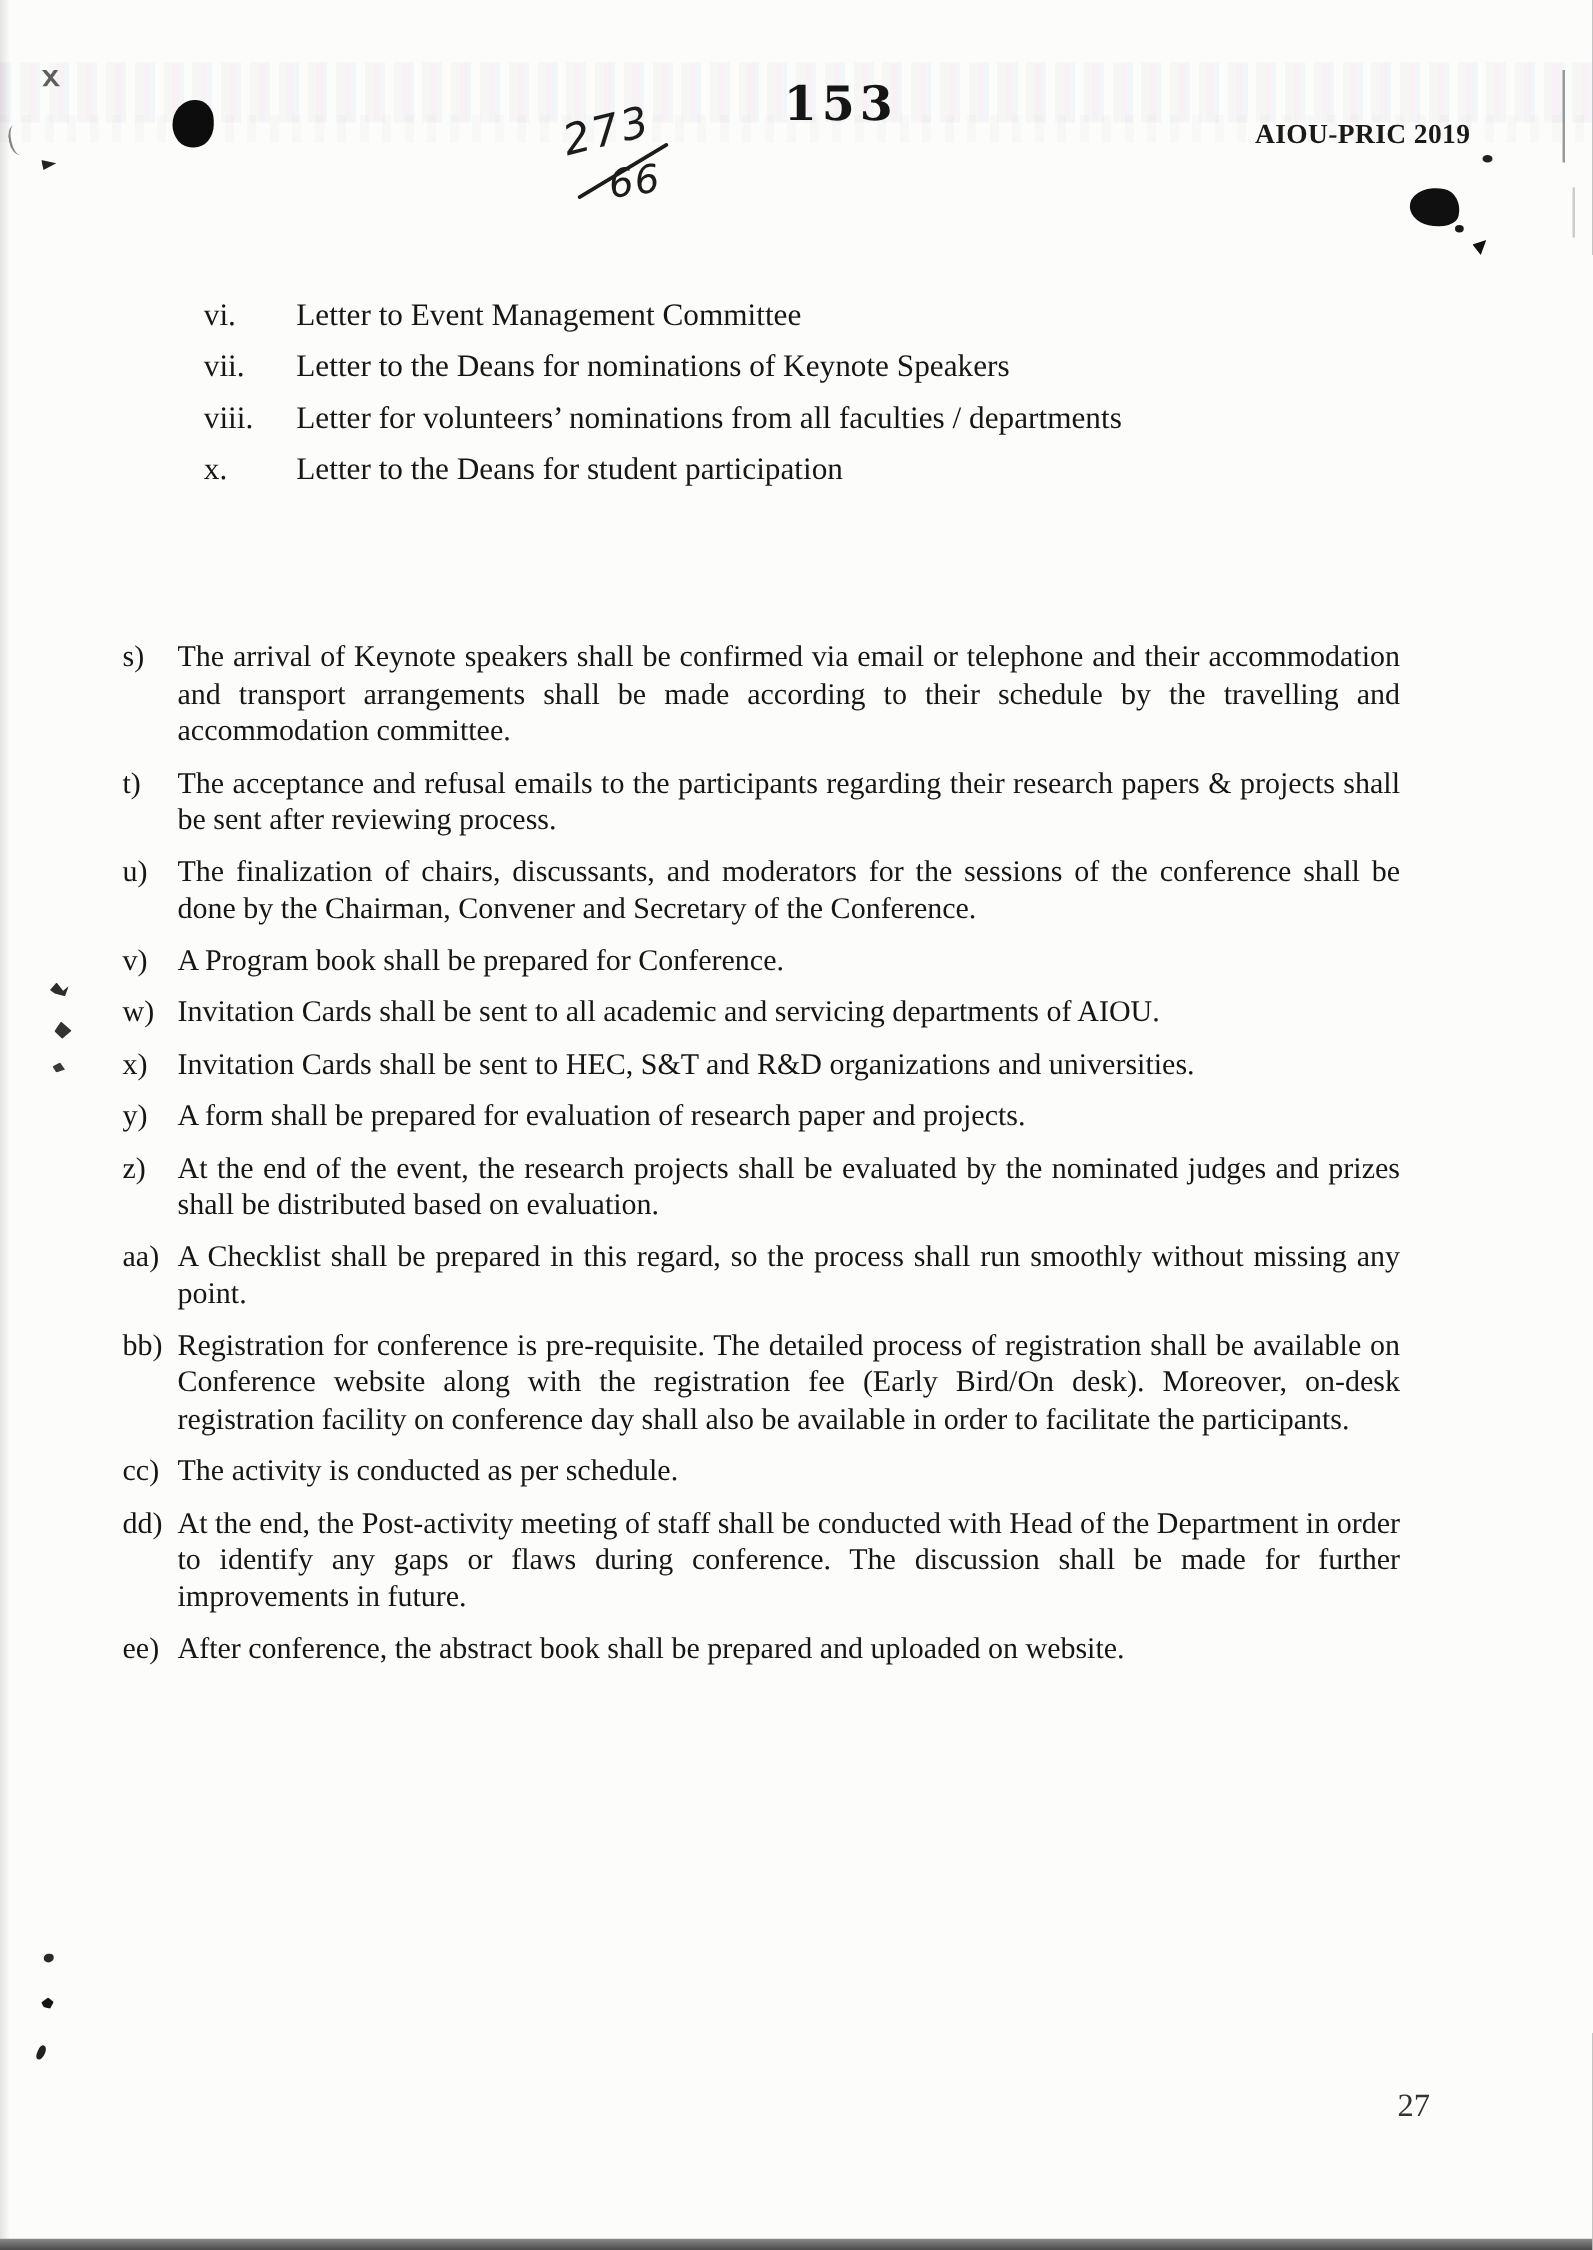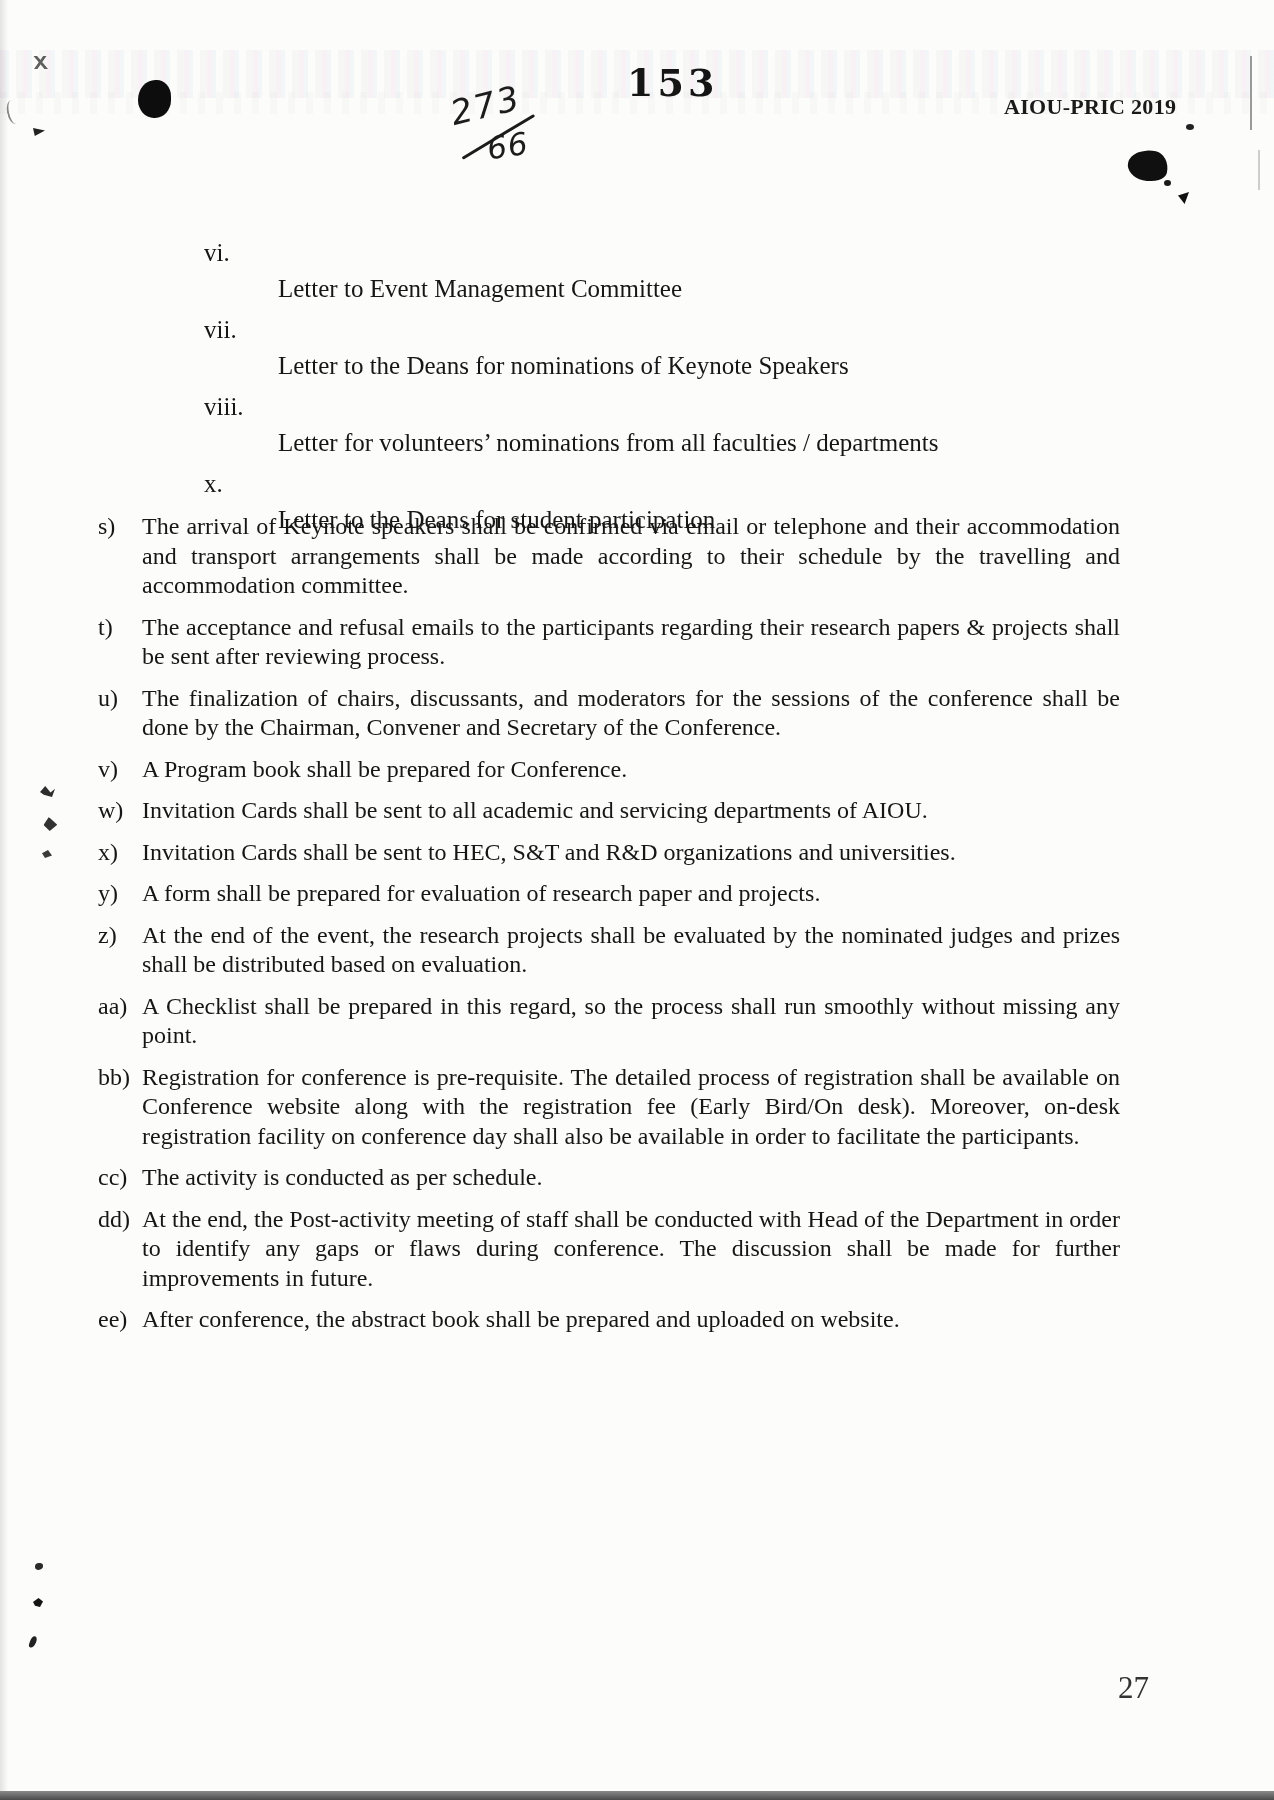--- a/index.html
+++ b/index.html
@@ -61,28 +61,28 @@
   .handfrac{position:absolute;left:448px;top:88px;width:110px;height:86px;
     font-family:"DejaVu Sans",sans-serif;font-style:italic;color:#1c1c1c;
     transform:rotate(-4deg);}
   .handfrac .num{position:absolute;left:4px;top:-4px;font-size:34px;transform:rotate(-10deg);letter-spacing:2px;}
   .handfrac .slash{position:absolute;left:8px;top:47px;width:84px;height:3px;background:#1c1c1c;
     transform:rotate(-27deg);border-radius:2px;}
   .handfrac .den{position:absolute;left:38px;top:40px;font-size:31px;transform:rotate(-4deg);letter-spacing:1px;}
   
   .roman-list{position:absolute;left:163px;top:238px;width:957px;}
   .roman-item{display:flex;font-size:25px;line-height:30px;margin-bottom:11px;}
-  .roman-item .lbl{width:74px;flex:none;margin-left:41px;}
-  .roman-item .txt{flex:1;text-align:justify;margin-top:36px;}
+  .roman-item .lbl{width:74px;flex:none;}
+  .roman-item .txt{flex:1;text-align:justify;}
   .letter-list{position:absolute;left:98px;top:512px;width:1022px;}
   .letter-item{display:flex;font-size:24px;line-height:29.5px;margin-bottom:12px;}
   .letter-item .lbl{width:44px;flex:none;}
   .letter-item .txt{flex:1;text-align:justify;}
   
-  .page-num{position:absolute;left:1118px;top:1670px;font-size:31px;color:#333;}
+  .page-num{position:absolute;left:1118px;top:1670px;font-size:26px;color:#333;}
 </style>
 </head>
 <body>
 
 <div class="page">
 
   <div class="noise-band"></div>
   <div class="noise-band2"></div>
   <div class="edge-left"></div>
   <div class="edge-bottom"></div>

